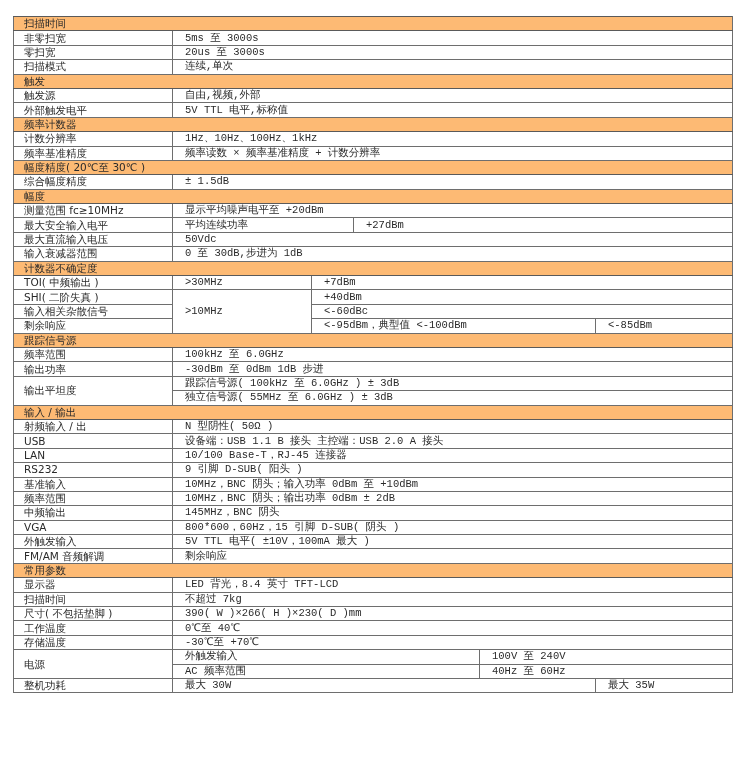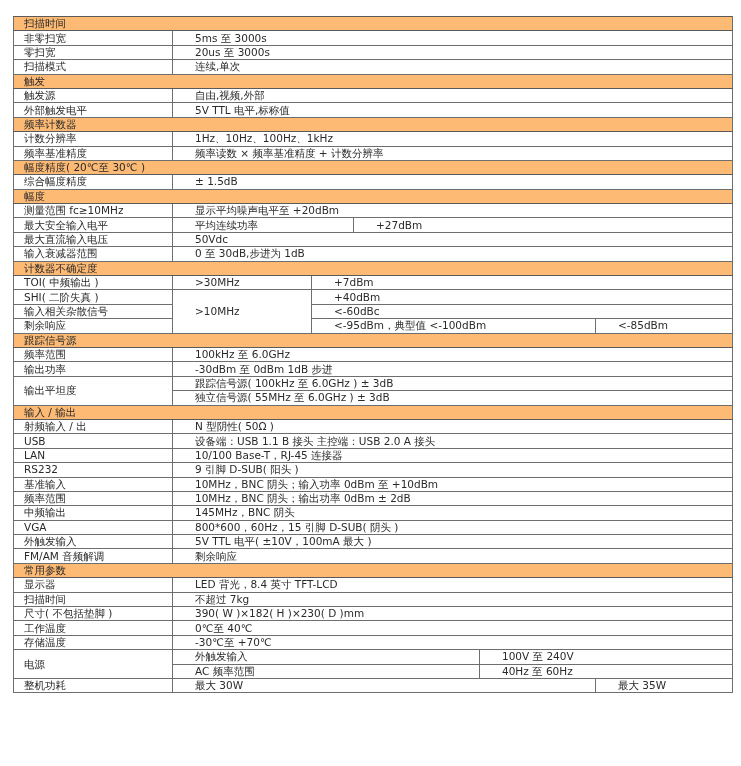--- a/index.html
+++ b/index.html
@@ -4,21 +4,21 @@
 <style>
   html, body { margin: 0; padding: 0; background: #ffffff; }
   body { width: 741px; height: 766px; position: relative; overflow: hidden;
          font-family: "DejaVu Sans", "Liberation Sans", sans-serif; color: #2a2a2a; }
   table.spec { position: absolute; left: 13px; top: 16px; width: 719px;
                border-collapse: collapse; table-layout: fixed;
                font-size: 10.5px; line-height: 13px; }
   table.spec td { border: 1px solid #6e6e6e; padding: 0 0 0 10px; height: 13.4px;
                   white-space: nowrap; overflow: hidden; vertical-align: middle; }
   table.spec tr.section td { background: #fdba74; border-top: 1.5px solid #5a5a5a; border-bottom: 1.5px solid #5a5a5a; margin-left: 42px; }
-  table.spec td.val { padding-left: 22px; }
+  table.spec td.val { padding-left: 12px; font-family: Liberation Mono, monospace; }
 </style>
 </head>
 <body>
 
 <table class="spec">
   <colgroup>
     <col style="width:159px">
     <col style="width:139px">
     <col style="width:42px">
     <col style="width:126px">
@@ -188,21 +188,21 @@
     <tr>
       <td>显示器</td>
       <td colspan="5" class="val">LED 背光，8.4 英寸 TFT-LCD</td>
     </tr>
     <tr>
       <td>扫描时间</td>
       <td colspan="5" class="val">不超过 7kg</td>
     </tr>
     <tr>
       <td>尺寸( 不包括垫脚 )</td>
-      <td colspan="5" class="val">390( W )×182( H )×230( D )mm</td>
+      <td colspan="5" class="val">390( W )×266( H )×230( D )mm</td>
     </tr>
     <tr>
       <td>工作温度</td>
       <td colspan="5" class="val">0℃至 40℃</td>
     </tr>
     <tr>
       <td>存储温度</td>
       <td colspan="5" class="val">-30℃至 +70℃</td>
     </tr>
     <tr>

